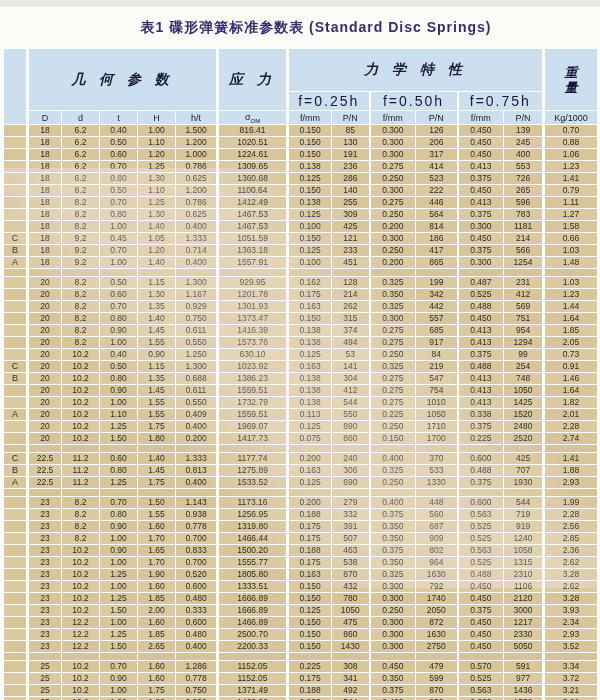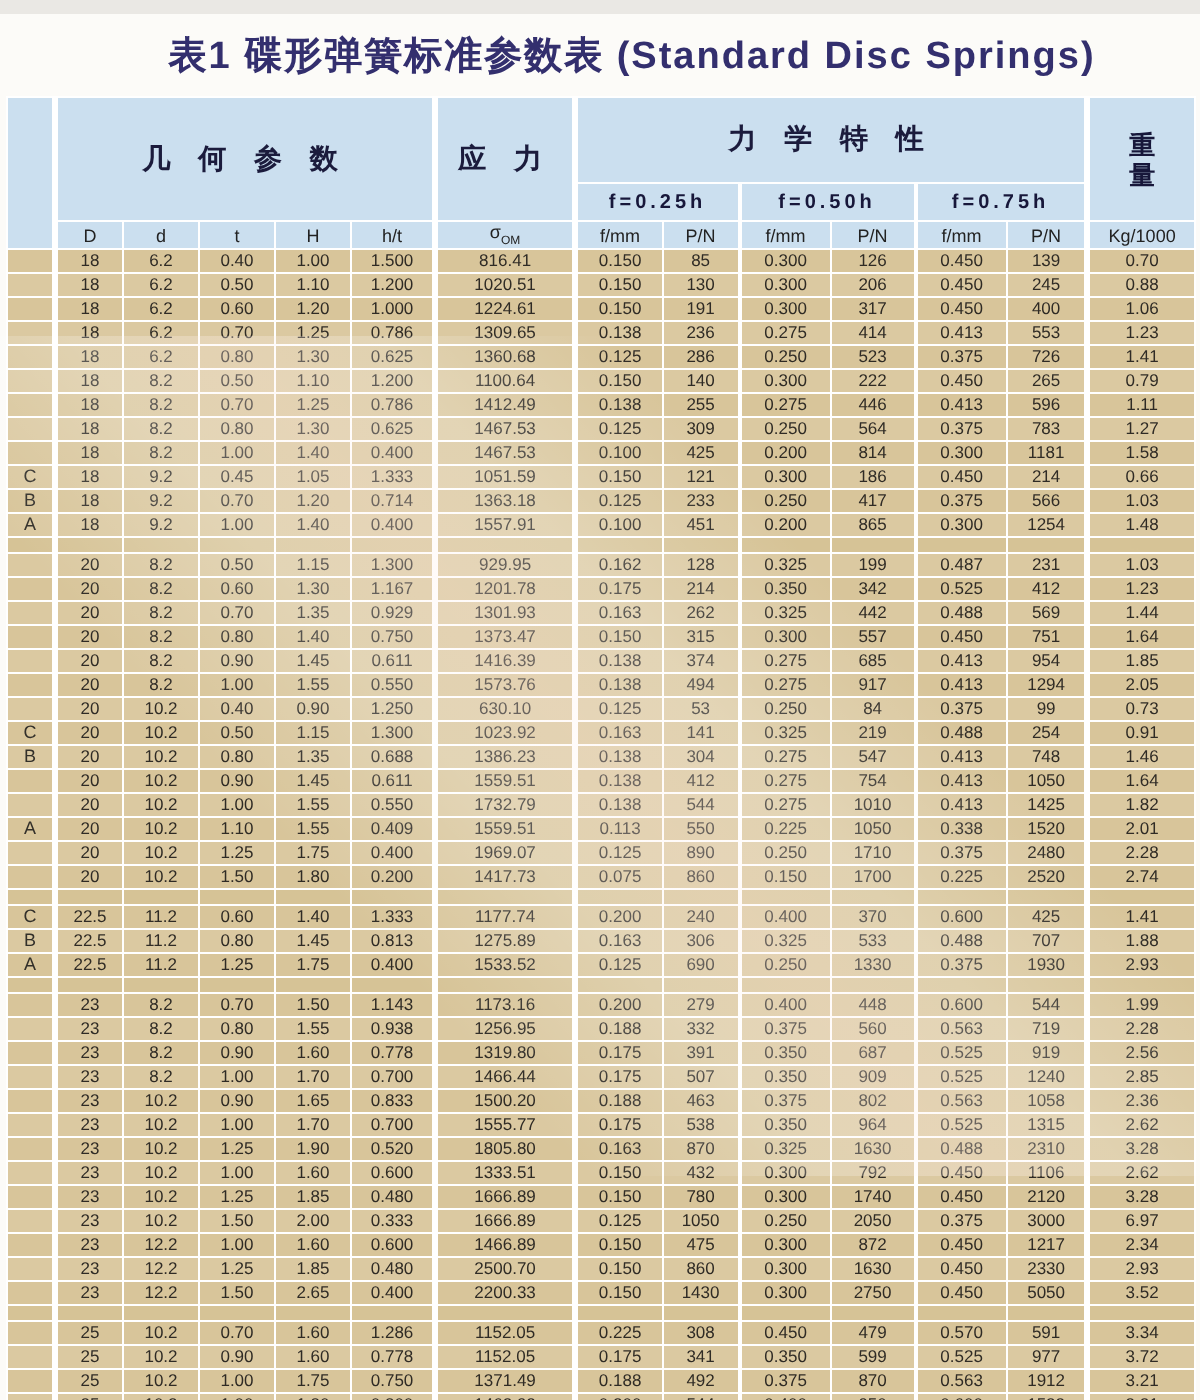--- a/index.html
+++ b/index.html
@@ -9,41 +9,41 @@
     font-family:"Liberation Sans", sans-serif;
     position:relative;
     overflow:hidden;
   }
   .top-strip { height:7px; background:#eae8e4; }
   .title-bar {
     height:41px;
     display:flex; align-items:center; justify-content:center;
   }
   .title-bar h1 {
-    font-size:19px; font-weight:bold; color:#332f6e; letter-spacing:1px;
+    font-size:14px; font-weight:bold; color:#332f6e; letter-spacing:1px;
     white-space:nowrap;
     margin-left:32px;
   }
   .table-wrap { position:relative; padding:0 3px; }
   table {
     border-collapse:collapse; table-layout:fixed; width:594px;
   }
   th, td {
     border:1px solid #ffffff;
     text-align:center; vertical-align:middle;
     overflow:hidden; white-space:nowrap;
   }
   thead th { background:#cbdfef; color:#17173a; }
   .grp {
     font-size:14px; font-weight:bold; letter-spacing:5px; color:#1b1b3c;
   }
-  .sub-defl { font-size:10px; font-weight:bold; letter-spacing:2px; height:19px; }
+  .sub-defl { font-size:14px; font-weight:normal; letter-spacing:2px; height:19px; }
   .colhead { font-size:9px; font-weight:normal; height:14px; color:#222; }
   .colhead .sub { font-size:6px; vertical-align:sub; }
-  .hr1 { height:43px; }
+  .hr1 { height:43px;font-style:italic; }
   .weight-cell { font-size:13px; font-weight:bold; line-height:15px; letter-spacing:0; }
   .gbt-cell { width:24px; }
   .gbt-rot {
     display:inline-block;
     transform:rotate(-90deg);
     font-size:9px; letter-spacing:1px; color:#2c2c4c; white-space:nowrap;
   }
   tbody td {
     background:#d8c59a;
     font-size:8.5px; color:#2f2b25;
@@ -790,21 +790,21 @@
           <td>1.50</td>
           <td>2.00</td>
           <td>0.333</td>
           <td class="gd">1666.89</td>
           <td class="gd">0.125</td>
           <td>1050</td>
           <td class="gd2">0.250</td>
           <td>2050</td>
           <td class="gd2">0.375</td>
           <td>3000</td>
-          <td class="gd">6.97</td>
+          <td class="gd">3.93</td>
         </tr>
         <tr>
           <td class="lab"></td>
           <td class="gd">23</td>
           <td>12.2</td>
           <td>1.00</td>
           <td>1.60</td>
           <td>0.600</td>
           <td class="gd">1466.89</td>
           <td class="gd">0.150</td>
@@ -901,21 +901,21 @@
           <td>10.2</td>
           <td>1.00</td>
           <td>1.75</td>
           <td>0.750</td>
           <td class="gd">1371.49</td>
           <td class="gd">0.188</td>
           <td>492</td>
           <td class="gd2">0.375</td>
           <td>870</td>
           <td class="gd2">0.563</td>
-          <td>1912</td>
+          <td>1436</td>
           <td class="gd">3.21</td>
         </tr>
         <tr>
           <td class="lab"></td>
           <td class="gd">25</td>
           <td>10.2</td>
           <td>1.00</td>
           <td>1.80</td>
           <td>0.800</td>
           <td class="gd">1462.92</td>

